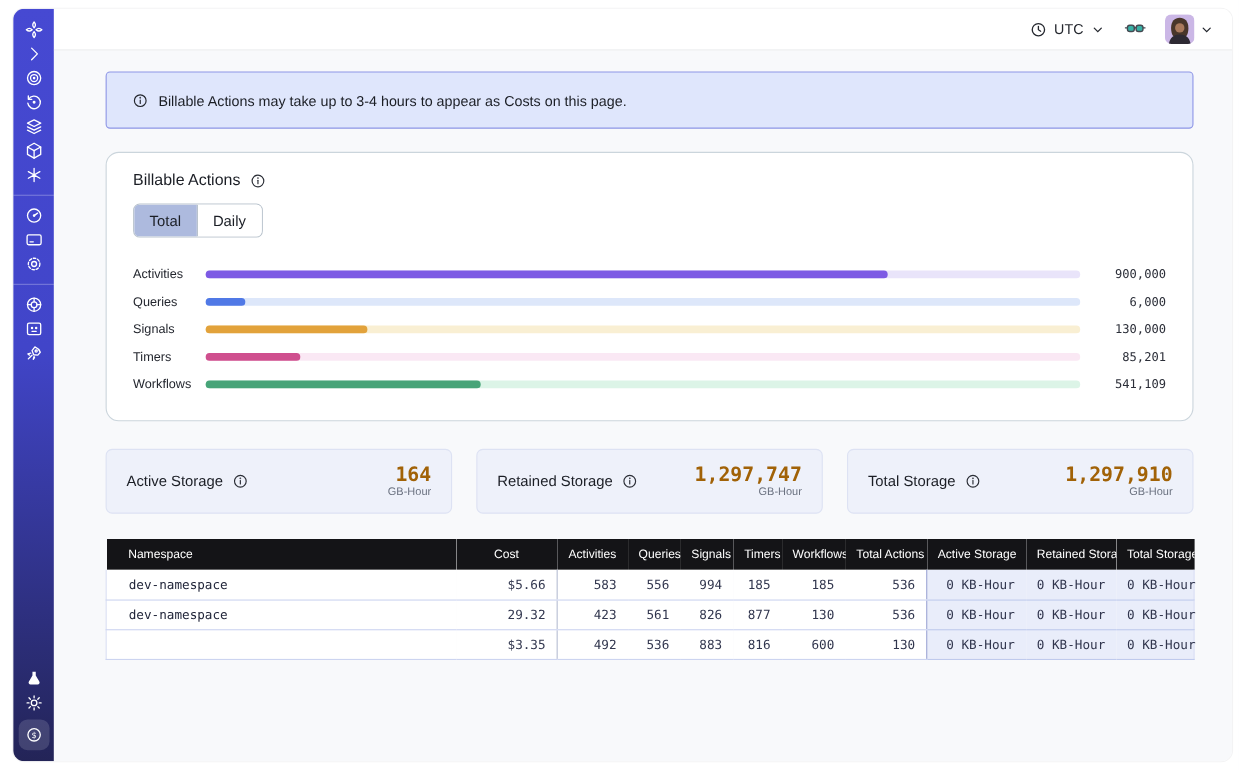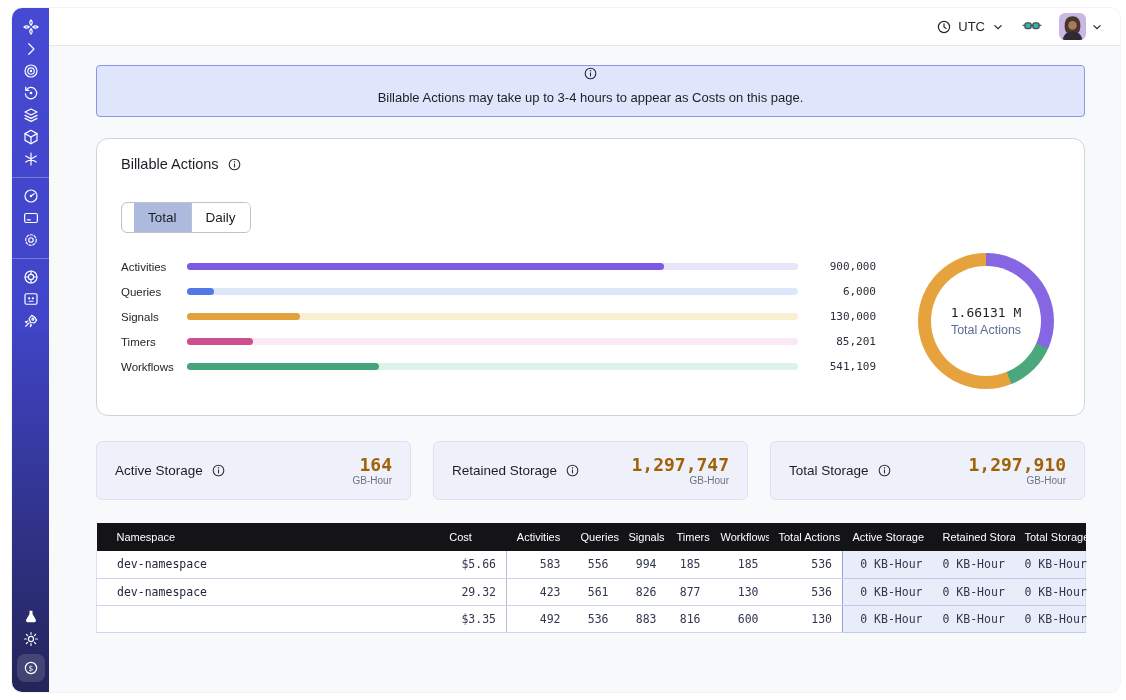--- a/index.html
+++ b/index.html
@@ -40,28 +40,28 @@
   .page-head { margin-top:50px; display:flex; justify-content:space-between; align-items:flex-start; }
   h1 { font-size:26px; font-weight:600; color:#17181c; letter-spacing:.2px; }
   .subtitle { margin-top:7px; font-size:11.5px; color:#3d4150; }
   .period-btn { display:flex; align-items:center; gap:9px; background:#fff; border:1px solid #b7bcc5;
                 border-radius:6px; height:35px; padding:0 14px; font-size:13.5px; color:#1c1e24;
                 font-weight:500; cursor:pointer; }
   .period-btn svg { width:15px; height:15px; }
 
   
   .banner { margin-top:19px; height:52px; background:#dfe6fc; border:1px solid #8d95e6; border-radius:4px;
-            display:flex; align-items:center; gap:9px; padding:0 23px; font-size:13px; color:#1b1e25;flex-direction:column; }
+            display:flex; align-items:center; gap:9px; padding:0 23px; font-size:13px; color:#1b1e25; }
   .banner svg { width:15px; height:15px; flex:0 0 15px; }
 
   
   .card { margin-top:21px; background:#fff; border:1px solid #cbd5dc; border-radius:12px; padding:17px 24px 26px; }
   .card-title { display:flex; align-items:center; gap:8px; font-size:14.5px; color:#1b1e25; font-weight:500; }
   .card-title svg, .stat-label svg { width:15px; height:15px; color:#2b2e36; }
-  .tabs { margin-top:30px; display:inline-flex; border:1px solid #b9c3cd; border-radius:6px; overflow:hidden;padding-left:12px; }
+  .tabs { margin-top:13px; display:inline-flex; border:1px solid #b9c3cd; border-radius:6px; overflow:hidden; }
   .tab { padding:7px 14px; font-size:13.5px; color:#1b1e25; background:#fff; cursor:pointer; border:none; }
   .tab + .tab { border-left:1px solid #b9c3cd; }
   .tab.selected { background:#adbade; font-weight:500; }
 
   .chart-zone { margin-top:27px; display:flex; align-items:flex-start; }
   .bars { flex:1; min-width:0; }
   .bar-row { display:flex; align-items:center; height:13px; margin-bottom:12px; }
   .bar-row:last-child { margin-bottom:0; }
   .bar-label { width:66px; flex:0 0 66px; font-size:11.5px; color:#23262e; }
   .bar-track { flex:1; height:7px; border-radius:4px; position:relative; }
@@ -309,27 +309,20 @@
                 <span class="bar-value mono">85,201</span>
               </div>
               <div class="bar-row">
                 <span class="bar-label">Workflows</span>
                 <div class="bar-track" style="background: rgb(220, 244, 231);">
                   <div class="bar-fill" style="background: rgb(71, 164, 120); width: 31.5%;"></div>
                 </div>
                 <span class="bar-value mono">541,109</span>
               </div>
             </div>
-          <div class="donut-wrap">
-            <div class="donut" id="donut" style="background: conic-gradient(rgb(135, 102, 227) 0deg, rgb(135, 102, 227) 114deg, rgb(74, 168, 124) 114deg, rgb(74, 168, 124) 158deg, rgb(230, 162, 61) 158deg, rgb(230, 162, 61) 360deg);"></div>
-            <div class="donut-center">
-              <span class="donut-value">1.66131 M</span>
-              <span class="donut-sub">Total Actions</span>
-            </div>
-          </div>
         </div>
       </div>
 
       <div class="stats" id="stats">
           <div class="stat">
             <div class="stat-label">
               <span>Active Storage</span>
               <svg viewBox="0 0 24 24" fill="none" stroke="currentColor" stroke-width="1.7" stroke-linecap="round">
                 <circle cx="12" cy="12" r="8.5"></circle>
                 <path d="M12 11v5"></path>

